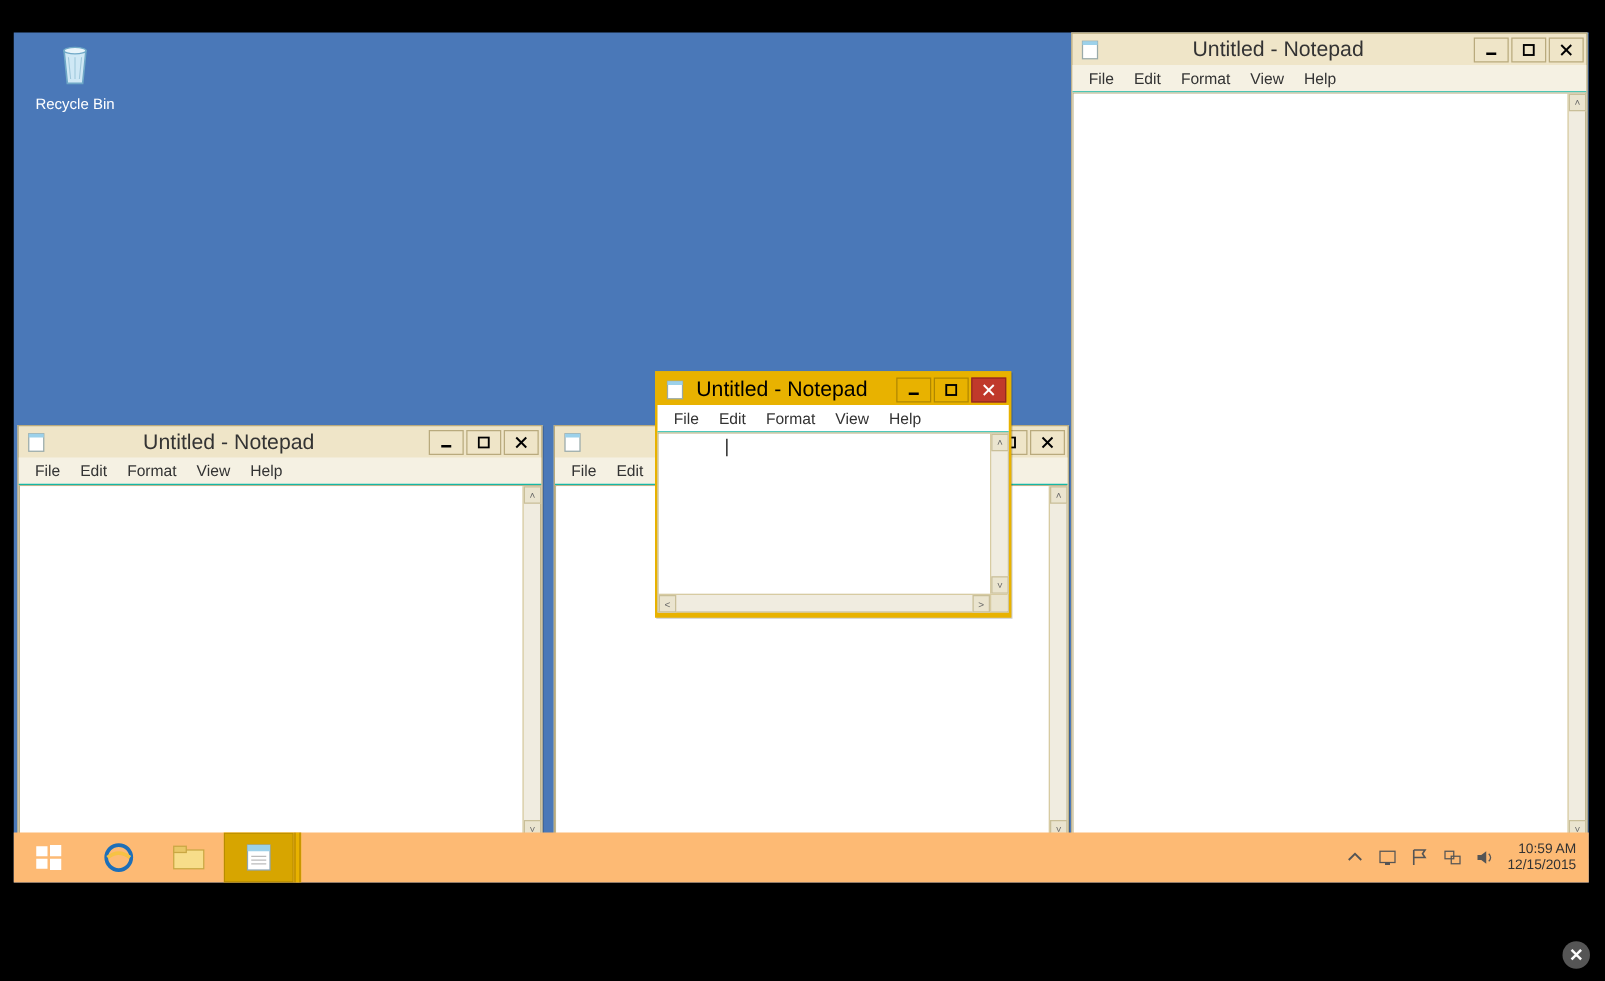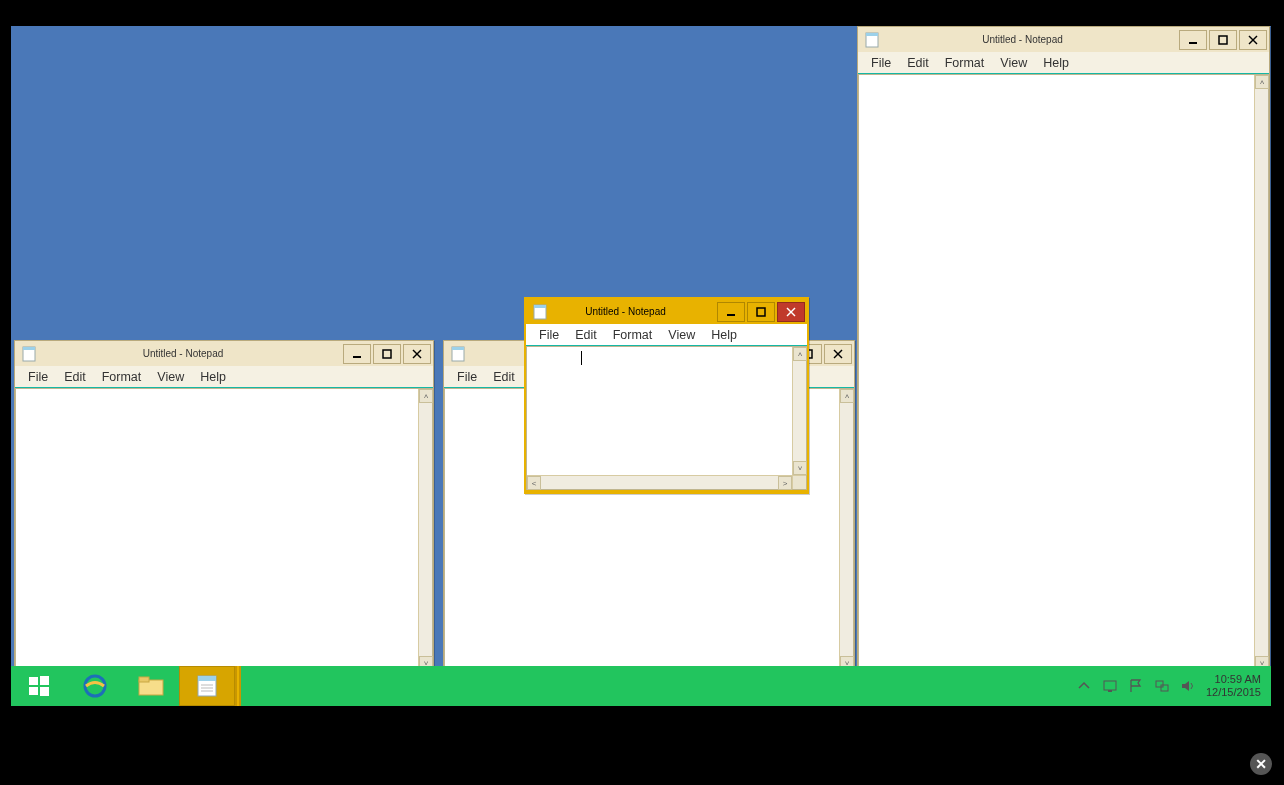--- a/index.html
+++ b/index.html
@@ -23,21 +23,21 @@
 }
 .recycle-bin-glyph {
   width: 42px; height: 42px; margin: 2px auto 4px auto;
   position: relative;
 }
 .recycle-bin-glyph svg { width: 100%; height: 100%; }
 
 
 .taskbar {
   position: absolute; left: 0; bottom: 0; width: 1260px; height: 40px;
-  background: #22c55e;
+  background: #fdba74;
   display: flex; align-items: stretch;
 }
 .task-btn {
   width: 56px; height: 40px; display: flex; align-items: center; justify-content: center;
   cursor: pointer;
 }
 .task-btn.active { background: #d7a500; box-shadow: inset 0 0 0 1px rgba(0,0,0,.15); }
 .task-sep {
   width: 6px; height: 40px;
   background: repeating-linear-gradient(90deg,#c99700 0 2px,#e8b200 2px 4px);
@@ -57,21 +57,21 @@
   border: 1px solid #b9aa7d;
   box-shadow: 1px 1px 0 rgba(0,0,0,.2);
 }
 .win.active {
   background: #e8b200;
   border: 2px solid #e8b200;
 }
 .titlebar {
   height: 25px; display: flex; align-items: center;
   padding: 0 2px 0 6px;
-  font-size: 10px; color: #333;
+  font-size: 17px; color: #333;
 }
 .win.active .titlebar { color: #000; font-weight: 500; }
 .titlebar .icon { width: 16px; height: 16px; margin-right: 6px; }
 .titlebar .icon svg { width:16px; height:16px; }
 .titlebar .title { flex: 1; text-align: center; padding-right: 20px; }
 .winbtns { display: flex; gap: 2px; }
 .winbtn {
   width: 28px; height: 20px;
   display: flex; align-items: center; justify-content: center;
   font-size: 11px; font-family: Arial, sans-serif;
@@ -133,20 +133,30 @@
 }
 </style>
 </head>
 <body>
 
 <div class="outer">
   <div class="frame">
 
     <div class="desktop">
 
+      <div class="desktop-icon">
+        <div class="recycle-bin-glyph">
+          <svg viewBox="0 0 48 48">
+            <path d="M14 12 L34 12 L31 42 L17 42 Z" fill="#cfe8f5" stroke="#6fa8c7" stroke-width="1.5"></path>
+            <ellipse cx="24" cy="12" rx="10" ry="3" fill="#e8f4fa" stroke="#6fa8c7" stroke-width="1.2"></ellipse>
+            <path d="M18 18 L20 38 M24 18 L24 38 M30 18 L28 38" stroke="#a0c8dc" stroke-width="1"></path>
+          </svg>
+        </div>
+        <div>Recycle Bin</div>
+      </div>
 
       <div class="win" style="left:846px; top:0; width:413px; height:660px;">
         <div class="titlebar">
           <span class="icon">
             <svg viewBox="0 0 16 16">
                 <rect x="2" y="1" width="12" height="14" fill="#fff" stroke="#9aa"></rect>
                 <rect x="2" y="1" width="12" height="3" fill="#9cd1ea"></rect>
               </svg>
           </span>
           <span class="title">Untitled - Notepad</span>

